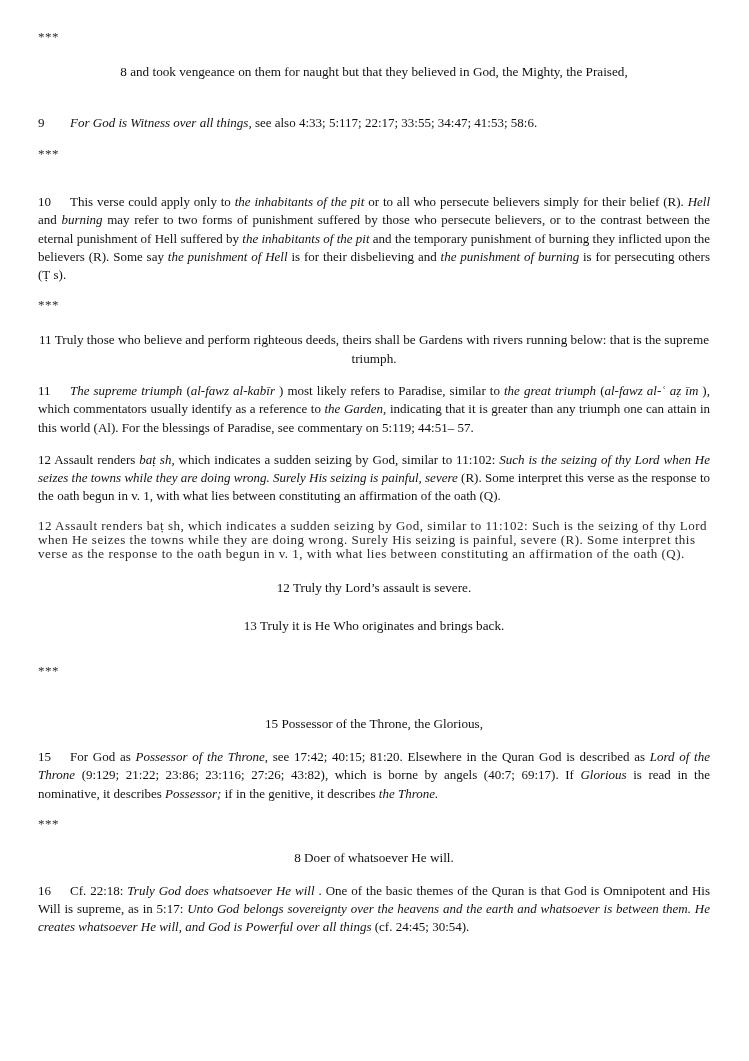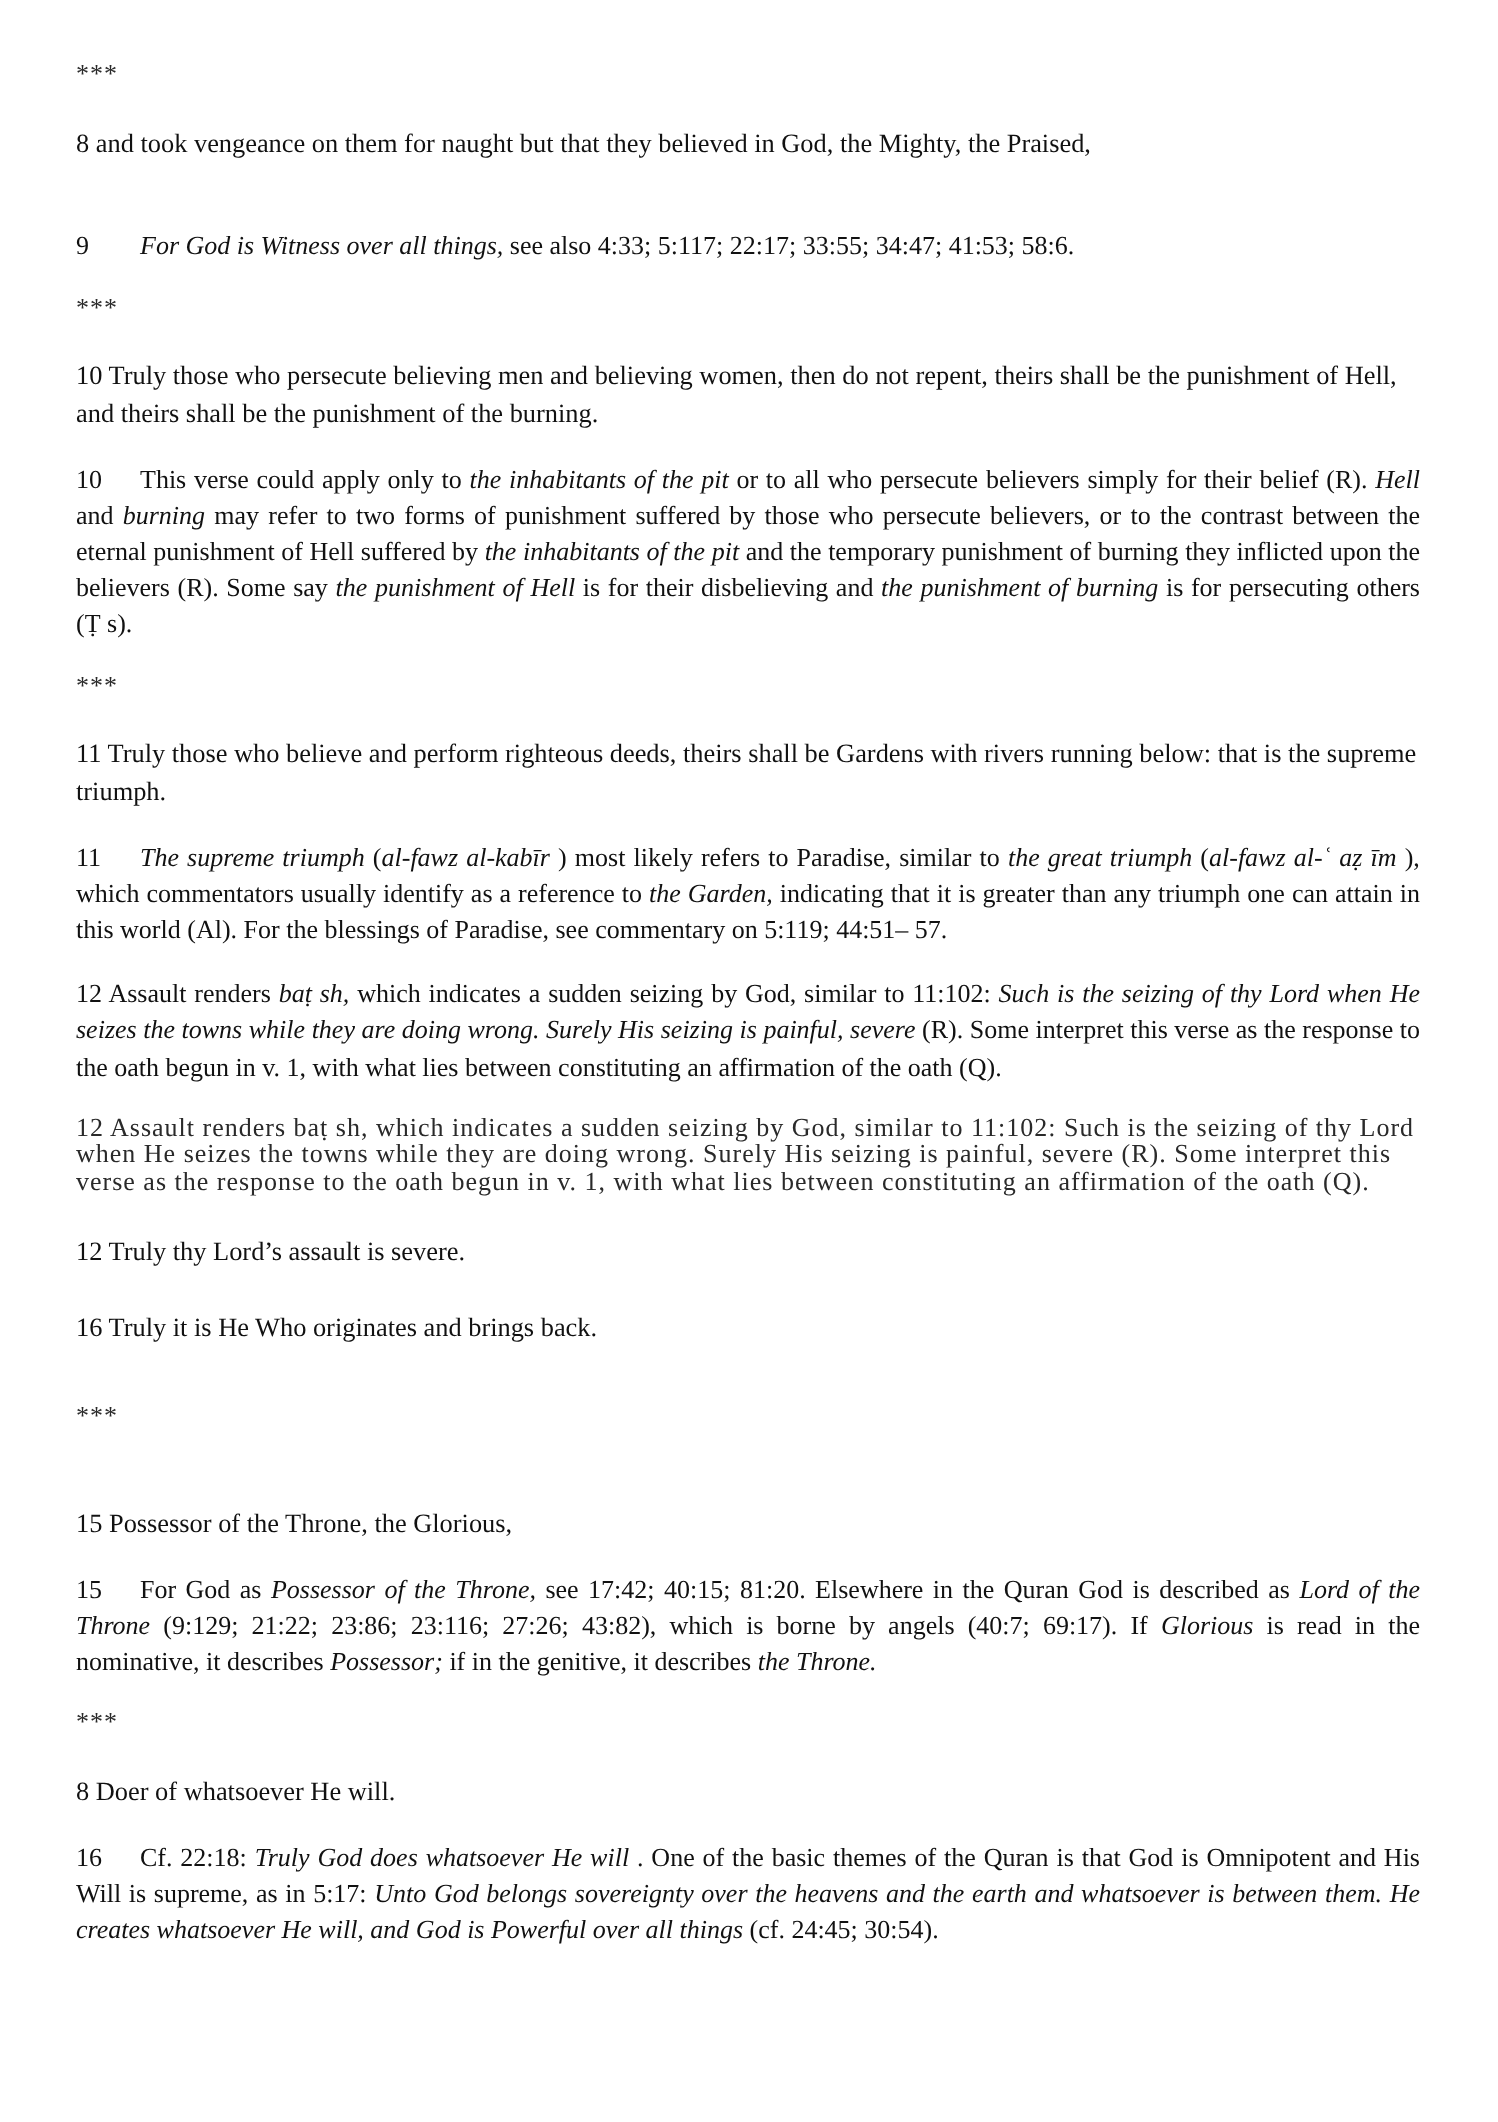--- a/index.html
+++ b/index.html
@@ -30,21 +30,21 @@
     color: #2a2a2a;
     margin: 0 0 0 0;
     padding: 0;
     line-height: 1.05;
   }
 
   
   .verse {
     font-size: 13.2px;
     line-height: 1.42;
-    text-align: left;
+    text-align: center;
     color: #111111;
     margin: 0;
   }
 
   
   .commentary {
     font-size: 13.0px;
     line-height: 1.40;
     text-align: justify;
     text-justify: inter-word;
@@ -74,21 +74,20 @@
   <div class="gap-md"></div>
 
   <div class="gap-sm"></div>
 
   <p class="commentary"><span class="num">9</span><i>For God is Witness over all things,</i> see also 4:33; 5:117; 22:17; 33:55; 34:47; 41:53; 58:6.</p>
   <div class="gap-sm"></div>
 
   <p class="divider">***</p>
   <div class="gap-md"></div>
 
-  <p class="verse">10 Truly those who persecute believing men and believing women, then do not repent, theirs shall be the punishment of Hell, and theirs shall be the punishment of the burning.</p>
   <div class="gap-sm"></div>
 
   <p class="commentary"><span class="num">10</span>This verse could apply only to <i>the inhabitants of the pit</i> or to all who persecute believers simply for their belief (R). <i>Hell</i> and <i>burning</i> may refer to two forms of punishment suffered by those who persecute believers, or to the contrast between the eternal punishment of Hell suffered by <i>the inhabitants of the pit</i> and the temporary punishment of burning they inflicted upon the believers (R). Some say <i>the punishment of Hell</i> is for their disbelieving and <i>the punishment of burning</i> is for persecuting others (Ṭ s).</p>
   <div class="gap-sm"></div>
 
   <p class="divider">***</p>
   <div class="gap-md"></div>
 
   <p class="verse">11 Truly those who believe and perform righteous deeds, theirs shall be Gardens with rivers running below: that is the supreme triumph.</p>
   <div class="gap-sm"></div>
@@ -98,21 +97,21 @@
 
   <p class="commentary">12 Assault renders <i>baṭ sh,</i> which indicates a sudden seizing by God, similar to 11:102: <i>Such is the seizing of thy Lord when He seizes the towns while they are doing wrong. Surely His seizing is painful, severe</i> (R). Some interpret this verse as the response to the oath begun in v. 1, with what lies between constituting an affirmation of the oath (Q).</p>
   <div class="gap-sm"></div>
 
   <p class="divider">12 Assault renders baṭ sh, which indicates a sudden seizing by God, similar to 11:102: Such is the seizing of thy Lord when He seizes the towns while they are doing wrong. Surely His seizing is painful, severe (R). Some interpret this verse as the response to the oath begun in v. 1, with what lies between constituting an affirmation of the oath (Q).</p>
   <div class="gap-md"></div>
 
   <p class="verse">12 Truly thy Lord’s assault is severe.</p>
   <div class="gap-md"></div>
 
-  <p class="verse">16 Truly it is He Who originates and brings back.</p>
+  <p class="verse">13 Truly it is He Who originates and brings back.</p>
   <div class="gap-sm"></div>
 
   <div class="gap-sm"></div>
 
   <p class="divider">***</p>
   <div class="gap-md"></div>
 
   <div class="gap-md"></div>
 
   <p class="verse">15 Possessor of the Throne, the Glorious,</p>

